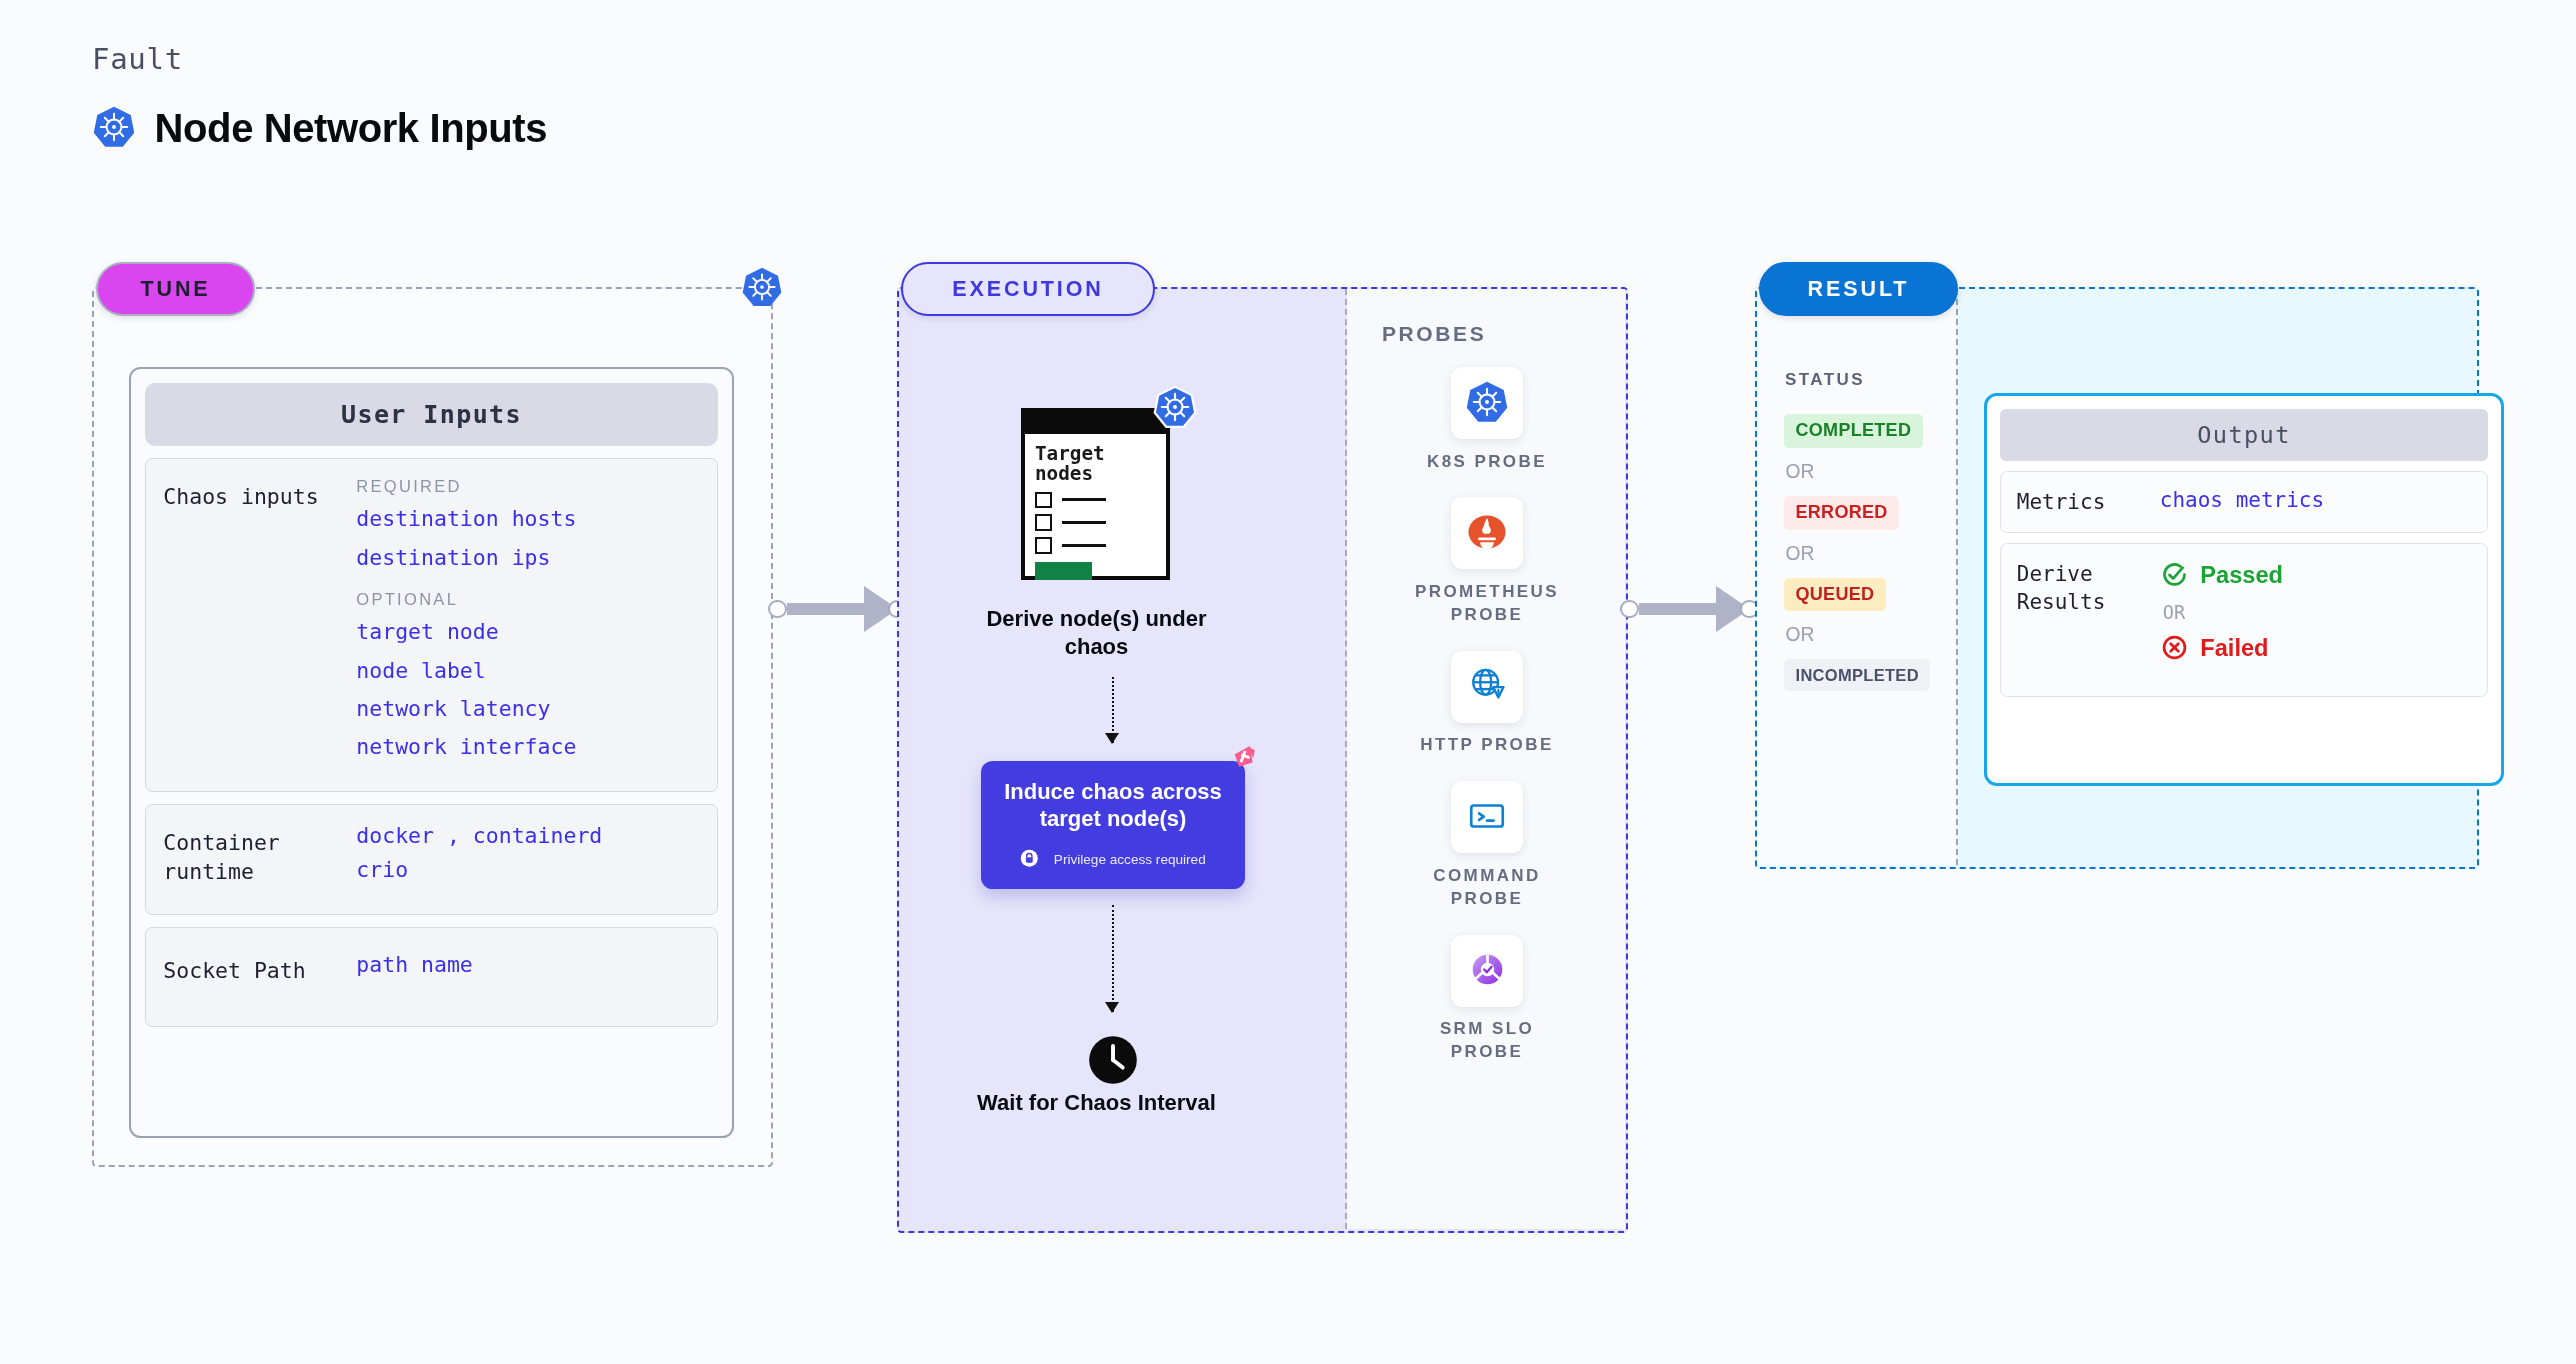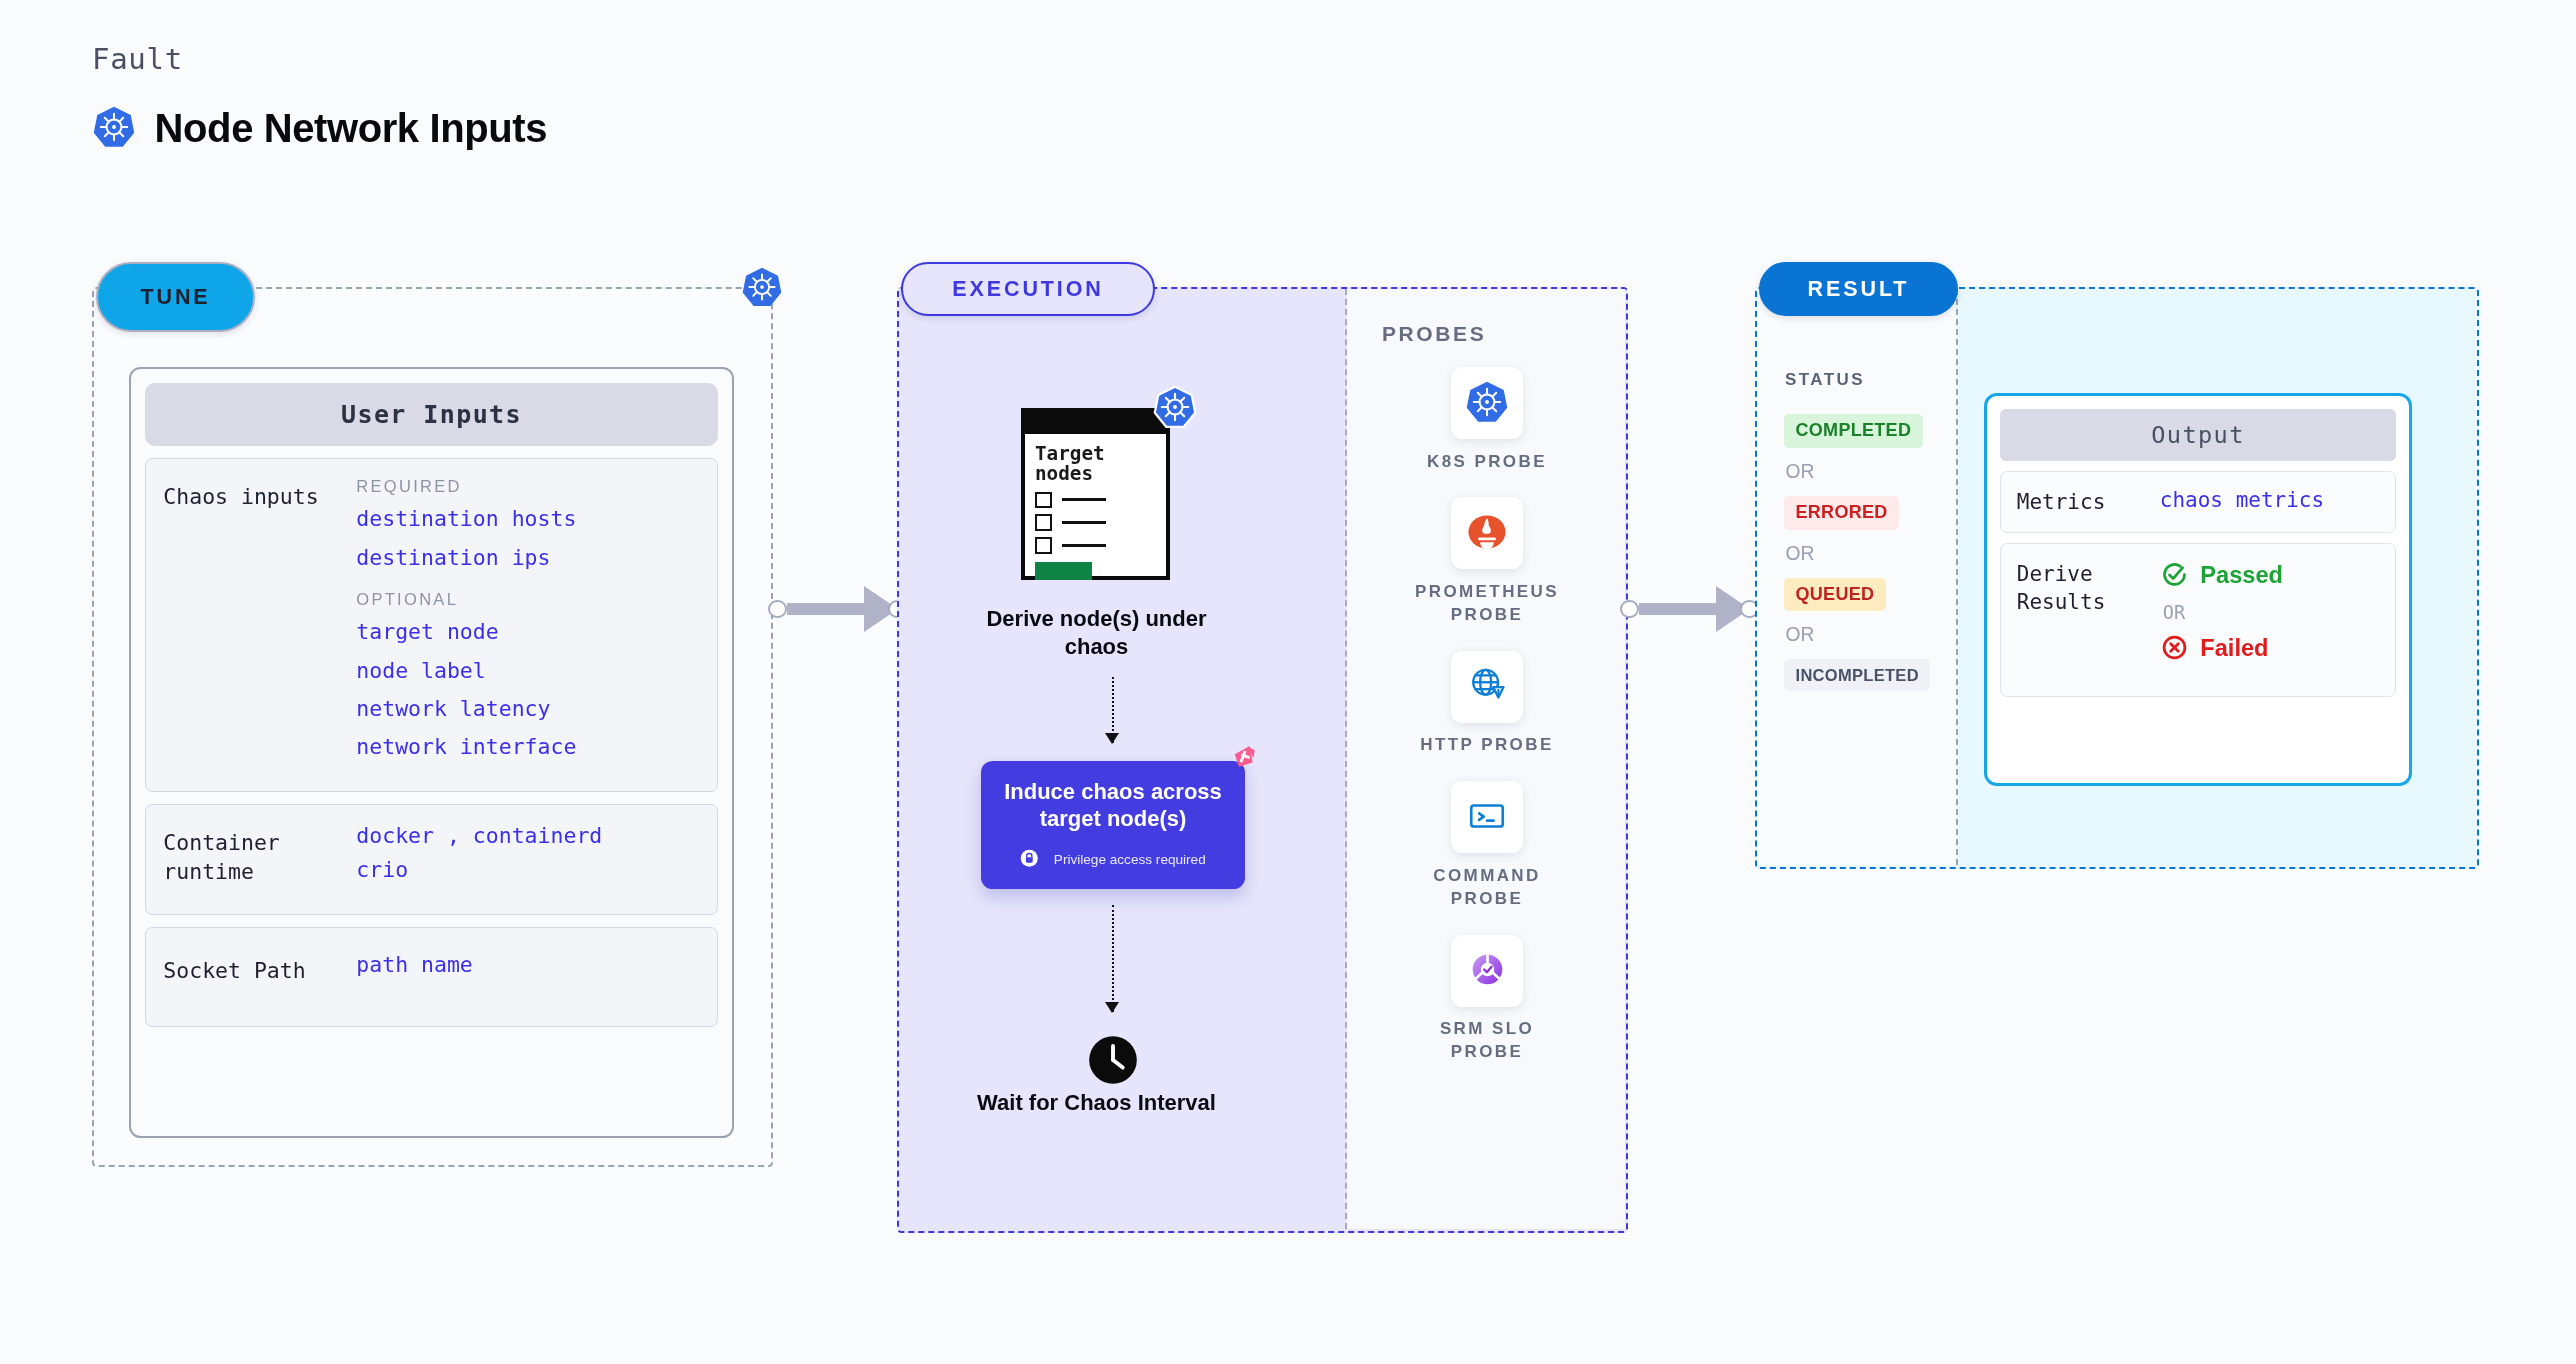--- a/index.html
+++ b/index.html
@@ -33,22 +33,22 @@
     font-weight: 700; letter-spacing: 2.9px;
     box-shadow: 0 2.1px 7.2px rgba(25,30,60,.13);
   }
 
   
   #tune-frame {
     left: 92px; top: 287px; width: 681px; height: 880px;
     border: 2.1px dashed #9ba2b4; background: #fbfcfe;
   }
   #tune-badge {
-    left: 96px; top: 262px; width: 159px; height: 70px;
-    background: #0ea5e9; border: 2.1px solid #a9aec1; color: #1d2030;
+    left: 96px; top: 262px; width: 159px; height: 54px;
+    background: #d946ef; border: 2.1px solid #a9aec1; color: #1d2030;
     font-size: 21.5px;
   }
   #tune-k8s { position: absolute; left: 741px; top: 266px; z-index: 22; }
 
   
   #exec-frame {
     left: 897px; top: 287px; width: 731px; height: 946px;
     border: 2.1px dashed #3d38e0; background: #e6e5fb;
   }
   #exec-inner-divider {
@@ -213,21 +213,21 @@
     padding: 6.4px 11.5px;
     font-family: "Liberation Sans", sans-serif;
     font-size: 18px; font-weight: 700; letter-spacing: 0.3px;
   }
   .status-or {
     font-family: "Liberation Sans", sans-serif;
     font-size: 19.3px; color: #9aa0b2; margin: 13px 0 13px 1.4px; font-weight: 400;
   }
 
   #output-card {
-    position: absolute; left: 1984px; top: 393px; width: 428px; height: 393px;
+    position: absolute; left: 1984px; top: 393px; width: 520px; height: 393px;
     background: #ffffff; border: 3.6px solid #17a7e8; border-radius: 13px;
     padding: 13px;
   }
   #output-header {
     height: 52px; background: #d9dae6; border-radius: 5.7px;
     display: flex; align-items: center; justify-content: center;
     font-family: "DejaVu Sans Mono", monospace;
     font-size: 23.6px; font-weight: 400; color: #4a4f63; letter-spacing: 1.4px;
   }
   .out-card {

